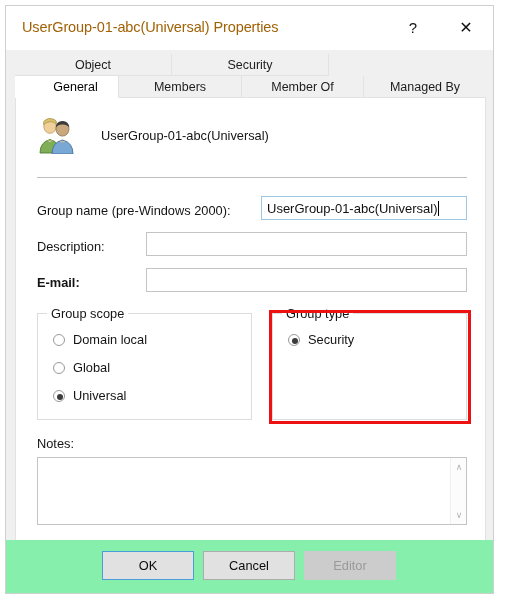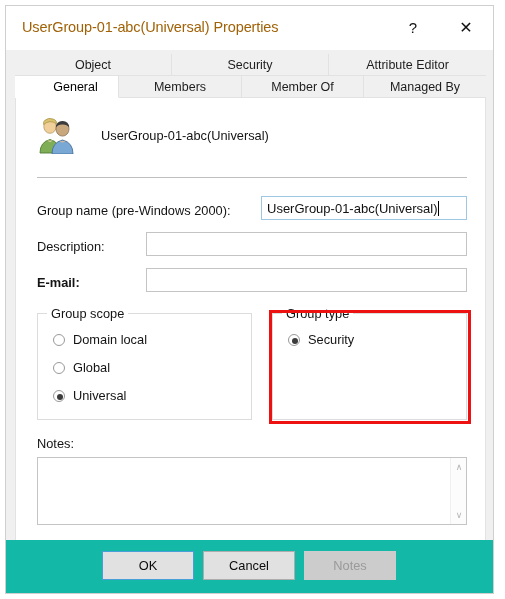--- a/index.html
+++ b/index.html
@@ -249,21 +249,21 @@
     font-family: "Liberation Sans", sans-serif;
     cursor: default;
   }
   #sb-up { top: 1px; }
   #sb-down { bottom: 1px; }
 
   
   #footer {
     position: absolute;
     left: 0; bottom: 0; right: 0; height: 53px;
-    background: #14b8a6;
+    background: #86efac;
   }
   .btn {
     position: absolute;
     top: 11px;
     height: 29px;
     width: 92px;
     font-size: 12.8px;
     font-family: "Liberation Sans", sans-serif;
     background: #e1e1e1;
     border: 1px solid #adadad;
@@ -301,23 +301,20 @@
   </div>
 
   <div id="tabstrip">
     <div class="tabrow" id="tabrow-top">
       <div class="tab" style="left:0px;width:157px;">
         <span>Object</span>
       </div>
       <div class="tab" style="left:157px;width:157px;">
         <span>Security</span>
       </div>
-      <div class="tab" style="left:314px;width:157px;border-right:none;">
-        <span>Attribute Editor</span>
-      </div>
     </div>
     <div class="tabrow" id="tabrow-bottom">
       <div class="tab selected" style="left:0px;width:104px;">
         <span>General</span>
       </div>
       <div class="tab" style="left:227px;width:122px;">
         <span>Member Of</span>
       </div>
       <div class="tab" style="left:104px;width:123px;">
         <span>Members</span>
@@ -393,16 +390,16 @@
       <div id="notes-scroll">
         <div class="sb-arrow" id="sb-up">∧</div>
         <div class="sb-arrow" id="sb-down">∨</div>
       </div>
     </div>
   </div>
 
   <div id="footer">
     <button class="btn default" id="ok-btn">OK</button>
     <button class="btn" id="cancel-btn">Cancel</button>
-    <button class="btn disabled" id="apply-btn">Notes</button>
+    <button class="btn disabled" id="apply-btn">Editor</button>
   </div>
 
 </div>
 
 </body></html>

